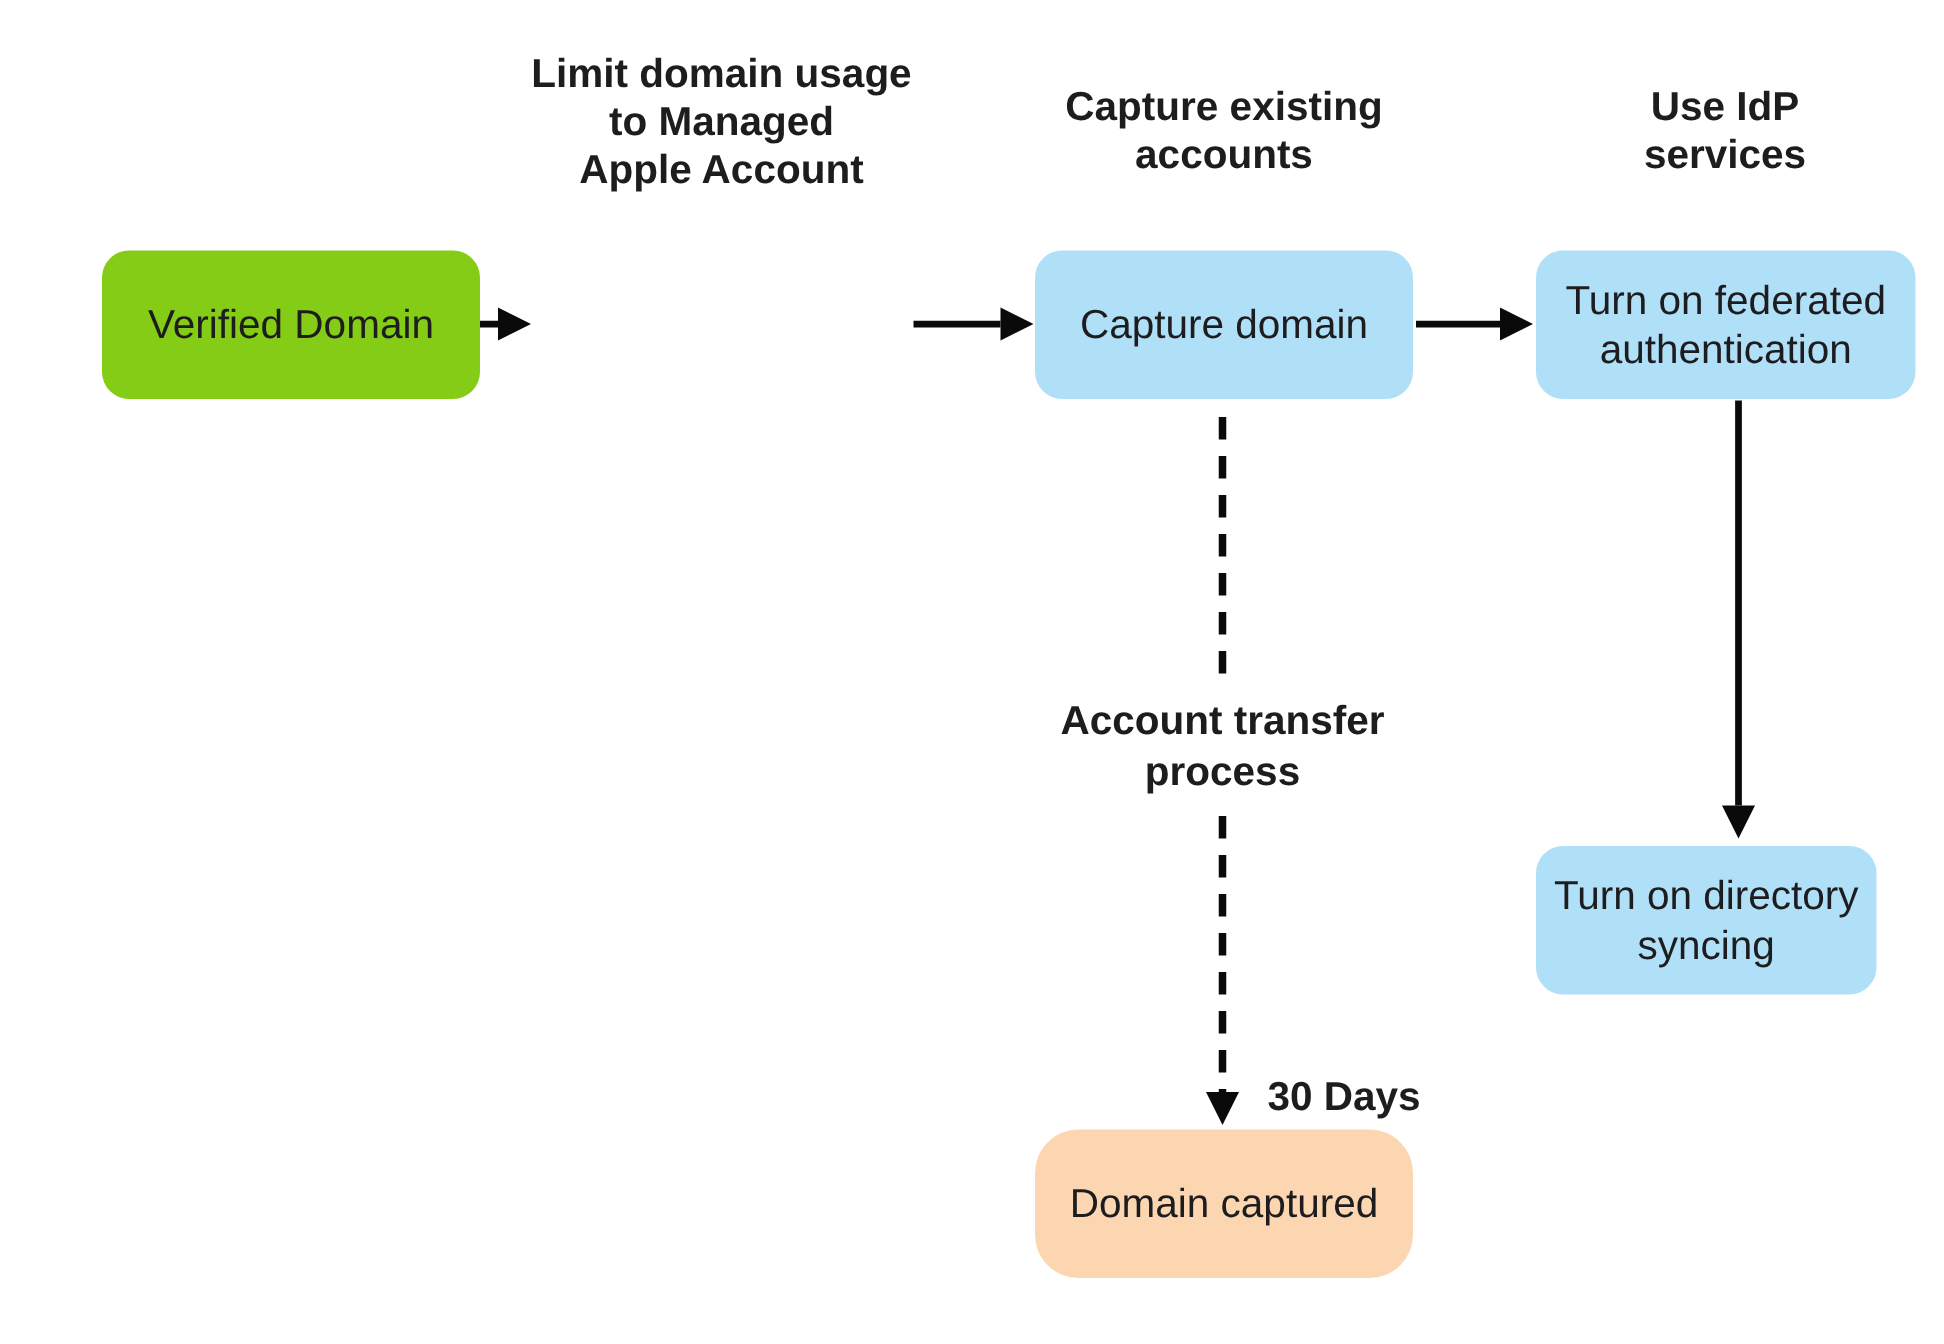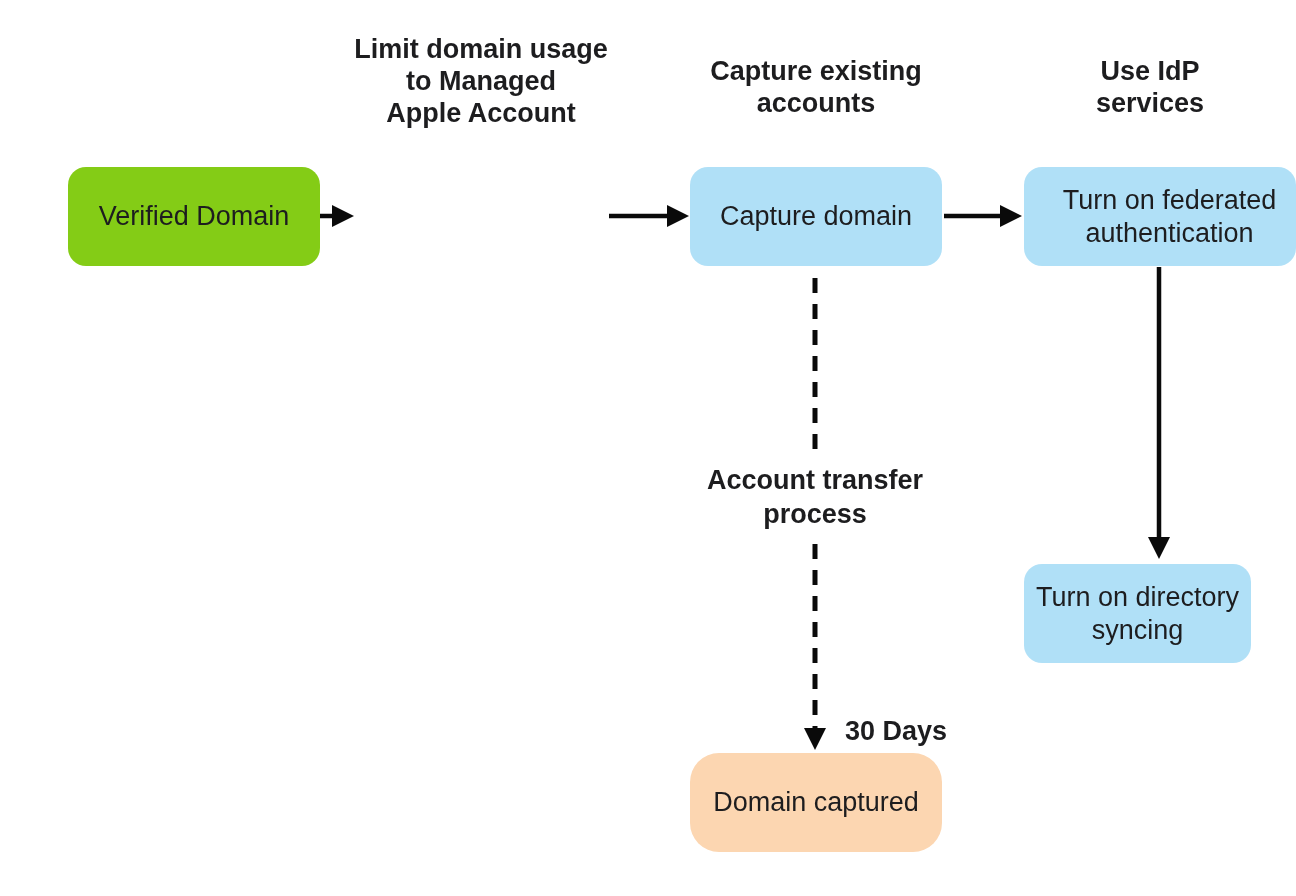--- a/index.html
+++ b/index.html
@@ -95,21 +95,21 @@
   <div class="hdr" style="left:481px; top:33px;">Limit domain usage
 to Managed
 Apple Account</div>
   <div class="hdr" style="left:816px; top:55px;">Capture existing
 accounts</div>
   <div class="hdr" style="left:1150px; top:55px;">Use IdP
 services</div>
 
   <div class="node green" style="left:24px; top:167px; width:252px; height:99px;">Verified Domain</div>
   <div class="node blue" style="left:690px; top:167px; width:252px; height:99px;">Capture domain</div>
-  <div class="node blue" style="left:1024px; top:167px; width:253px; height:99px;padding-left:19px;">Turn on federated
+  <div class="node blue" style="left:1024px; top:167px; width:253px; height:99px;">Turn on federated
 authentication</div>
   <div class="node blue" style="left:1024px; top:564px; width:227px; height:99px;">Turn on directory
 syncing</div>
   <div class="node orange" style="left:690px; top:753px; width:252px; height:99px;border-radius:29px;">Domain captured</div>
 
   <div class="edge-label centered" style="left:815px; top:463px;">Account transfer
 process</div>
   <div class="edge-label" style="left:845px; top:714px;">30 Days</div>
 
 </div>

